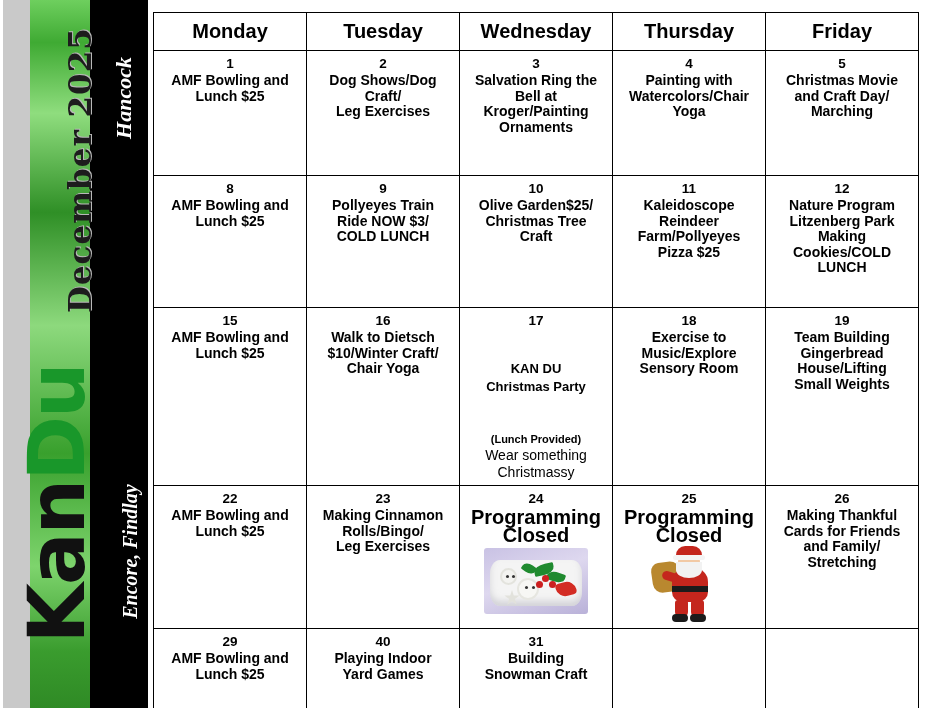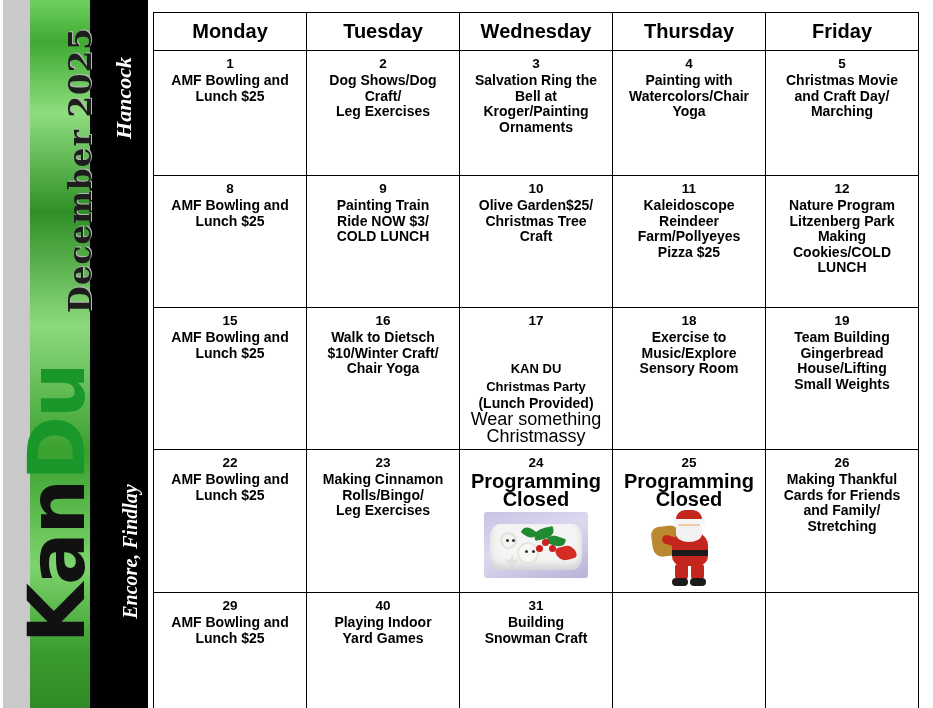--- a/index.html
+++ b/index.html
@@ -162,26 +162,27 @@
     word-wrap: break-word;
   }
   
   .event.party-main {
     font-size: 13px;
     font-weight: bold;
     line-height: 18px;
     margin-top: 32px;
   }
   .event.party-sub {
+    font-size: 11px;
+    font-weight: bold;
+    line-height: 15px;
+    margin-top: 36px;
+  }
+  .event.party-note {
     font-size: 14px;
-    font-weight: bold;
-    line-height: 15px;
-  }
-  .event.party-note {
-    font-size: 18px;
     font-weight: normal;
     line-height: 17px;
   }
   .event.closed {
     font-size: 20px;
     font-weight: bold;
     line-height: 18px;
   }
   .row-h1 { height: 125px; }
   .row-h2 { height: 132px; }
@@ -344,21 +345,21 @@
             <div class="event">
               <div>AMF Bowling and</div>
               <div>Lunch $25</div>
             </div>
               </div>
             </td>
           <td>
               <div class="cell">
             <div class="daynum">9</div>
             <div class="event">
-              <div>Painting Train</div>
+              <div>Pollyeyes Train</div>
               <div>Ride NOW $3/</div>
               <div>COLD LUNCH</div>
             </div>
               </div>
             </td>
           <td>
               <div class="cell">
             <div class="daynum">10</div>
             <div class="event">
               <div>Olive Garden$25/</div>

